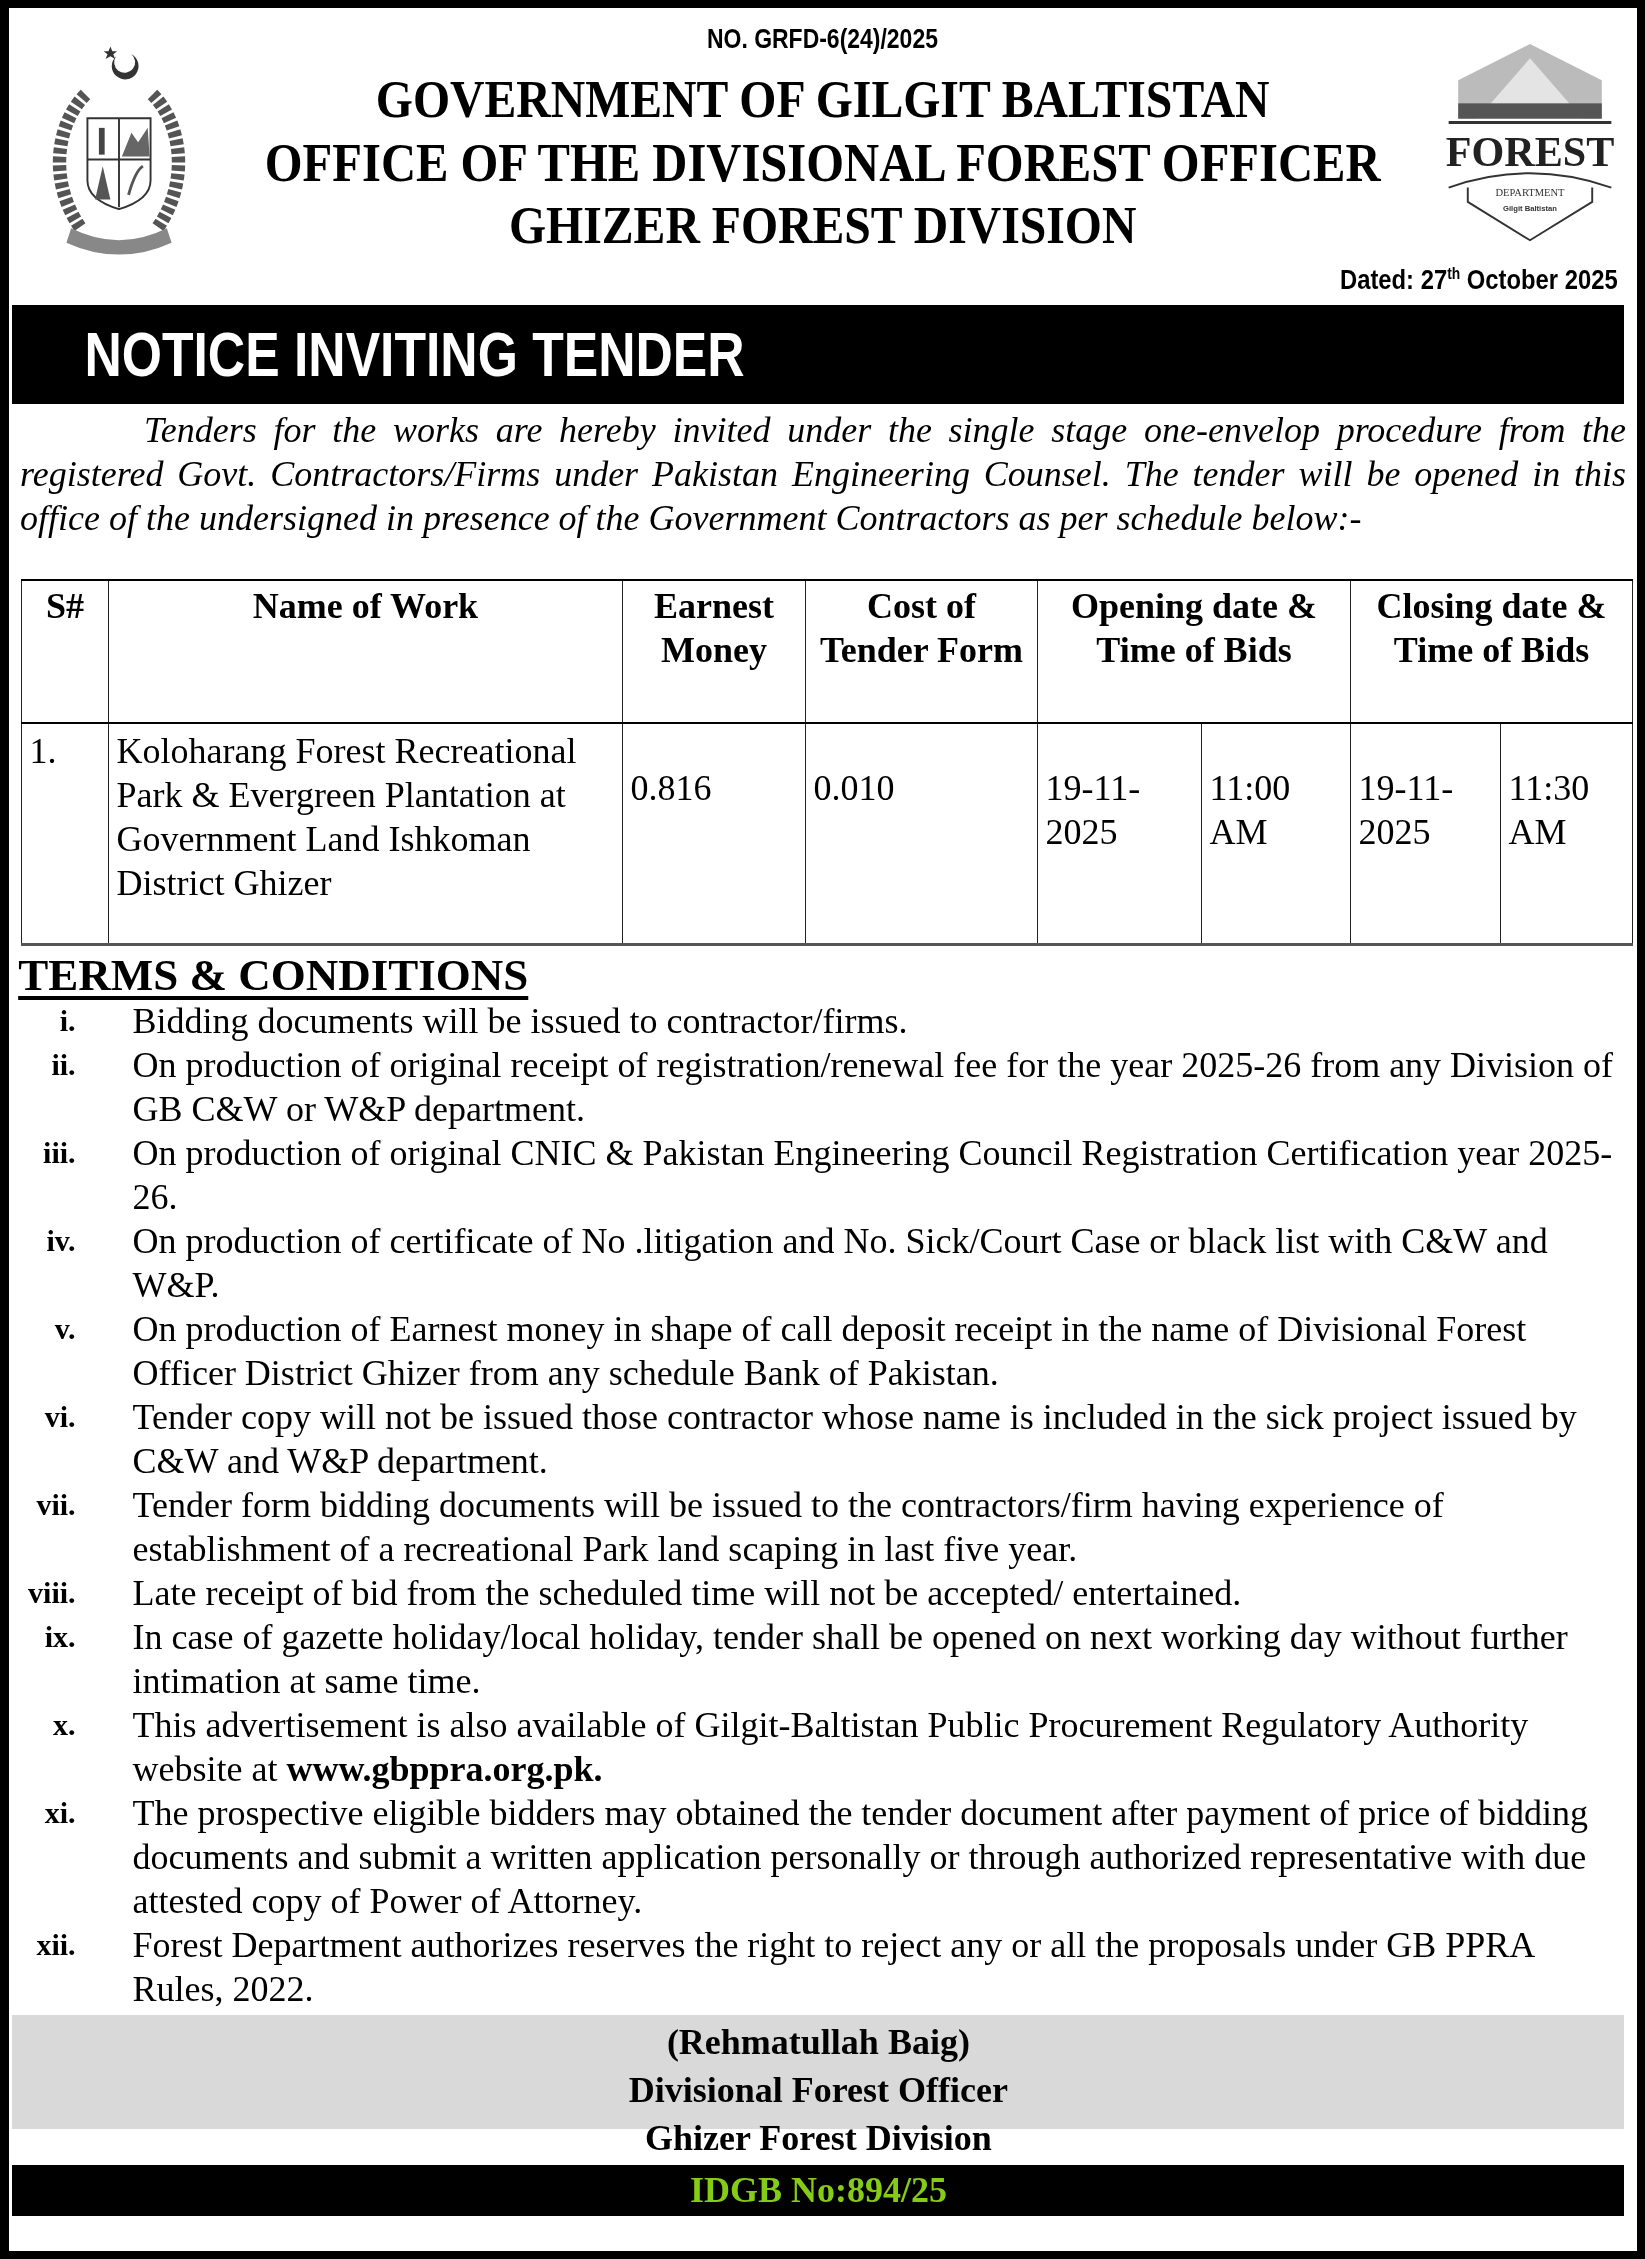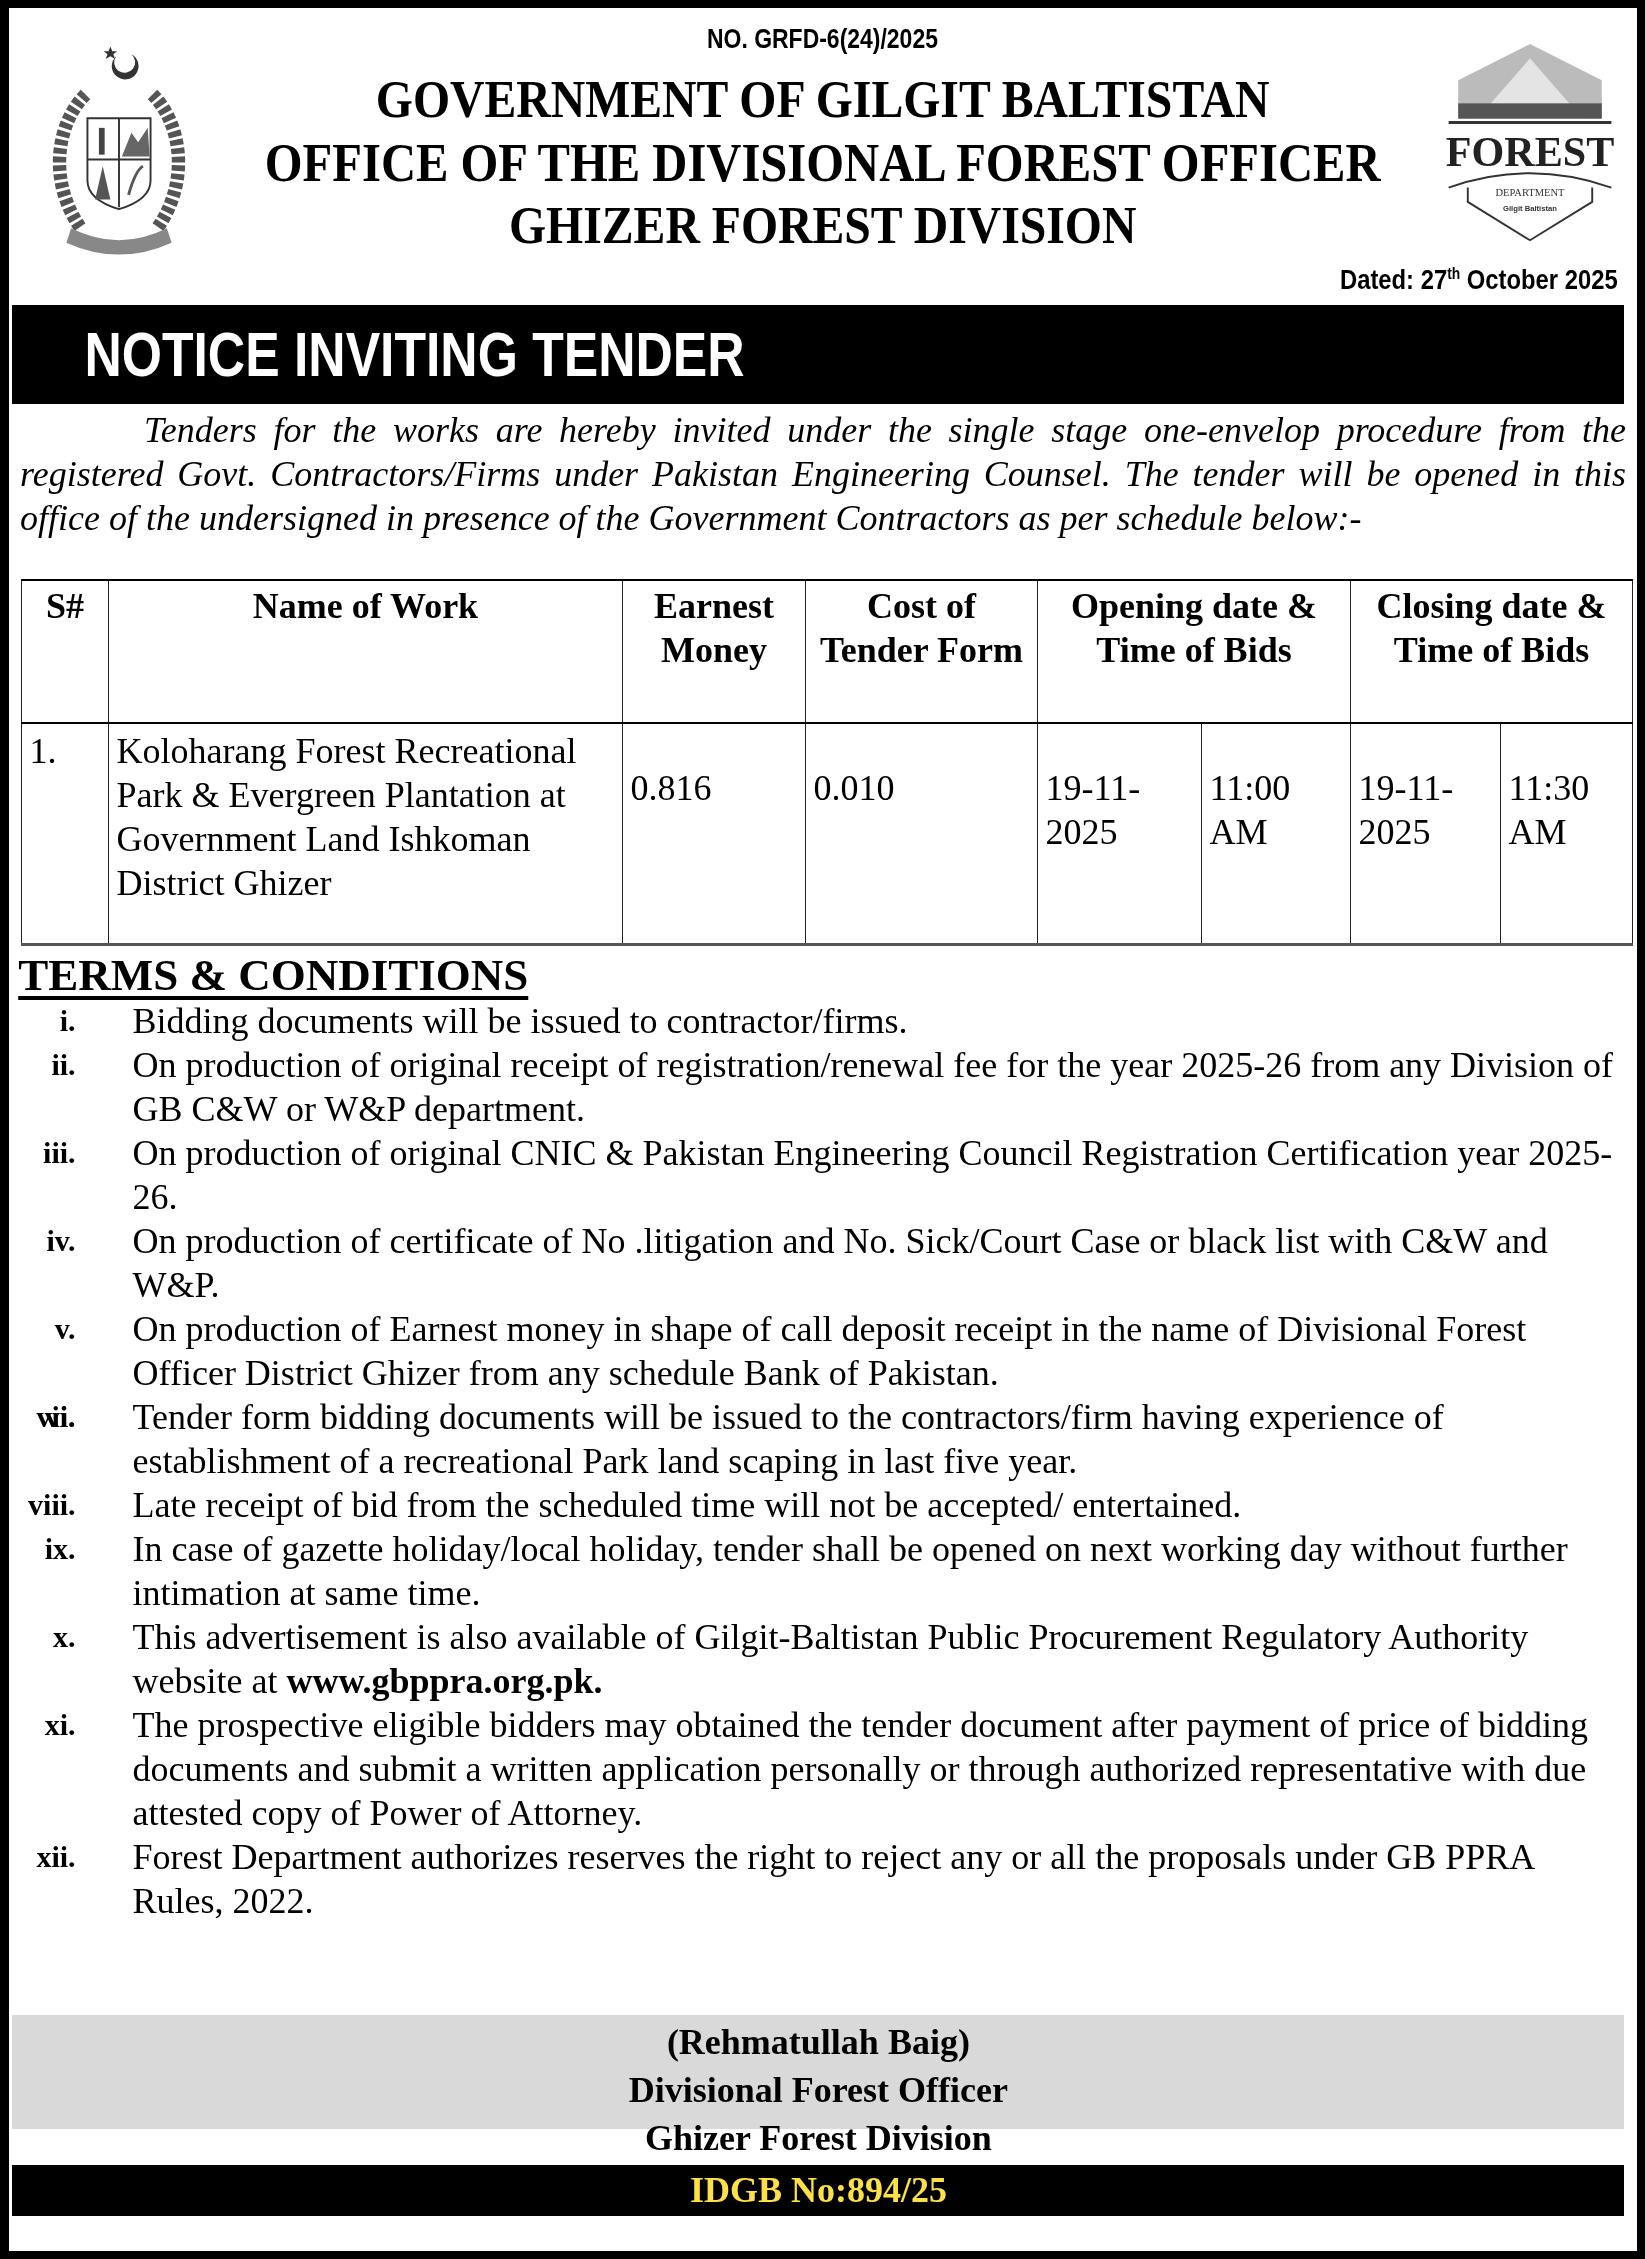--- a/index.html
+++ b/index.html
@@ -66,21 +66,21 @@
     position: absolute; left: 0; width: 67px; text-align: right; font-size: 30px; font-weight: bold;
   }
   .terms .roman.first { font-weight: bold; }
   .terms b { font-weight: bold; }
   .sign {
     left: 3.8px; top: 2007px; width: 1612px; height: 114px; background: #d9d9d9;
     text-align: center; font-weight: bold; font-size: 36px; line-height: 48px;
     padding-top: 3.8px;
   }
   .idgb {
-    left: 3.8px; top: 2157px; width: 1612px; height: 51px; background: #000; color: #fde047;
+    left: 3.8px; top: 2157px; width: 1612px; height: 51px; background: #000; color: #84cc16;
     text-align: center; font-weight: bold; font-size: 36px; line-height: 51px;
   }
 </style>
 </head>
 <body>
 
 <div class="page">
 
   <svg class="abs emblem" viewBox="0 0 190 230">
     <path d="M92 20 a14 14 0 1 0 16 -2 a11 11 0 1 1 -16 2z" fill="#333"></path>
@@ -156,21 +156,21 @@
     </table>
 
   <div class="abs terms-title">TERMS &amp; CONDITIONS</div>
 
   <ol class="terms">
     <li><span class="roman first">i.</span><span>Bidding documents will be issued to contractor/firms.</span></li>
     <li><span class="roman">ii.</span><span>On production of original receipt of registration/renewal fee for the year 2025-26 from any Division of GB C&amp;W or W&amp;P department.</span></li>
     <li><span class="roman">iii.</span><span>On production of original CNIC &amp; Pakistan Engineering Council Registration Certification year 2025-26.</span></li>
     <li><span class="roman">iv.</span><span>On production of certificate of No .litigation  and No. Sick/Court Case or black list with C&amp;W and W&amp;P.</span></li>
     <li><span class="roman">v.</span><span>On production of Earnest money in shape of call deposit receipt in the name of Divisional Forest Officer District Ghizer from any schedule Bank of Pakistan.</span></li>
-    <li><span class="roman">vi.</span></li>
+    <li><span class="roman">vi.</span><span>Tender copy will not be issued those  contractor whose name is included in the sick project issued by C&amp;W and W&amp;P department.</span></li>
     <li><span class="roman">vii.</span><span>Tender form bidding documents will be issued to the contractors/firm having experience of establishment of a recreational Park land scaping in last five year.</span></li>
     <li><span class="roman">viii.</span><span>Late receipt of bid from the scheduled time will not be accepted/ entertained.</span></li>
     <li><span class="roman">ix.</span><span>In case of gazette holiday/local holiday, tender shall be opened on next working day without further intimation at same time.</span></li>
     <li><span class="roman">x.</span><span>This advertisement is also available of Gilgit-Baltistan Public Procurement Regulatory Authority website at </span><b>www.gbppra.org.pk.</b></li>
     <li><span class="roman">xi.</span><span>The prospective eligible bidders may obtained the tender document after payment of price of bidding documents and submit a written application personally or through authorized representative with due attested copy of Power of Attorney.</span></li>
     <li><span class="roman">xii.</span><span>Forest Department authorizes reserves the right to reject any or all the proposals under GB PPRA Rules, 2022.</span></li>
   </ol>
 
   <div class="abs sign">
     <div>(Rehmatullah Baig)</div>

